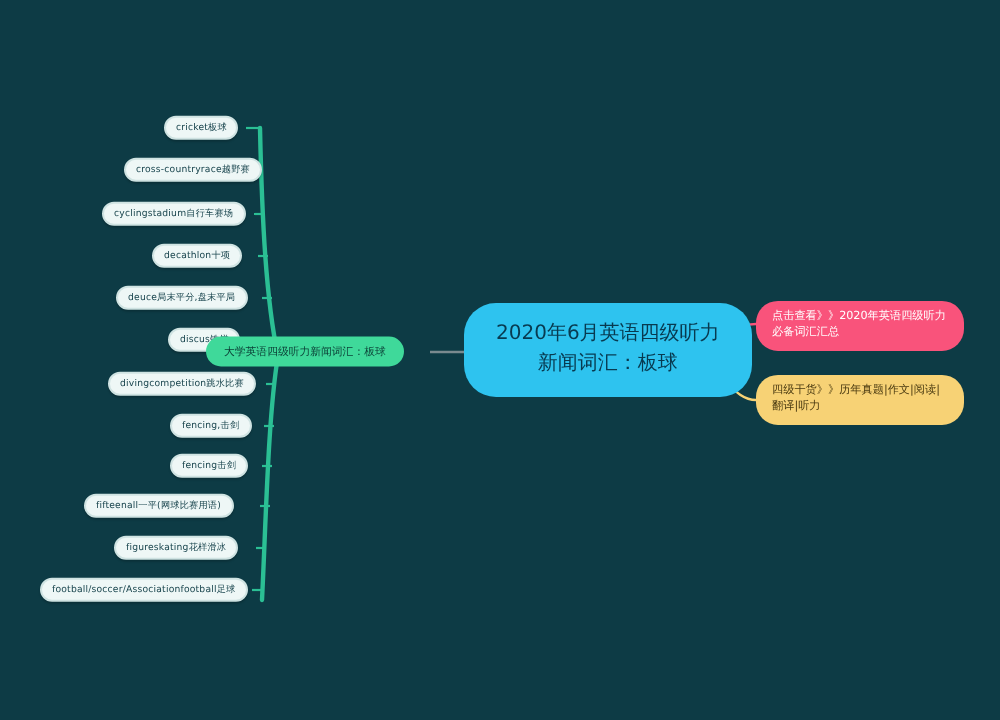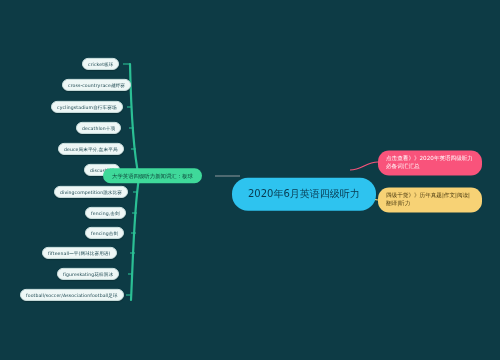--- a/index.html
+++ b/index.html
@@ -133,20 +133,21 @@
   <div class="leaf" style="left:84px;  top:170px;">discus铁饼</div>
   <div class="leaf" style="left:54px;  top:192px;">divingcompetition跳水比赛</div>
   <div class="leaf" style="left:85px;  top:213px;">fencing,击剑</div>
   <div class="leaf" style="left:85px;  top:233px;">fencing击剑</div>
   <div class="leaf" style="left:42px;  top:253px;">fifteenall一平(网球比赛用语)</div>
   <div class="leaf" style="left:57px;  top:274px;">figureskating花样滑冰</div>
   <div class="leaf" style="left:20px;  top:295px;">football/soccer/Associationfootball足球</div>
 
   <div class="node-green" style="left:103px; top:176px;">大学英语四级听力新闻词汇：板球</div>
 
-  <div class="node-center" style="left:232px; top:194px;">
+  <div class="node-center" style="left:232px; top:175px;">
     <span class="line1">2020年6月英语四级听力</span>
+    <span class="line2">新闻词汇：板球</span>
   </div>
 
   <div class="node-pink" style="left:378px; top:163px;">点击查看》》2020年英语四级听力必备词汇汇总</div>
   <div class="node-yellow" style="left:378px; top:200px;">四级干货》》历年真题|作文|阅读|翻译|听力</div>
 
 </div>
 
 </body></html>

